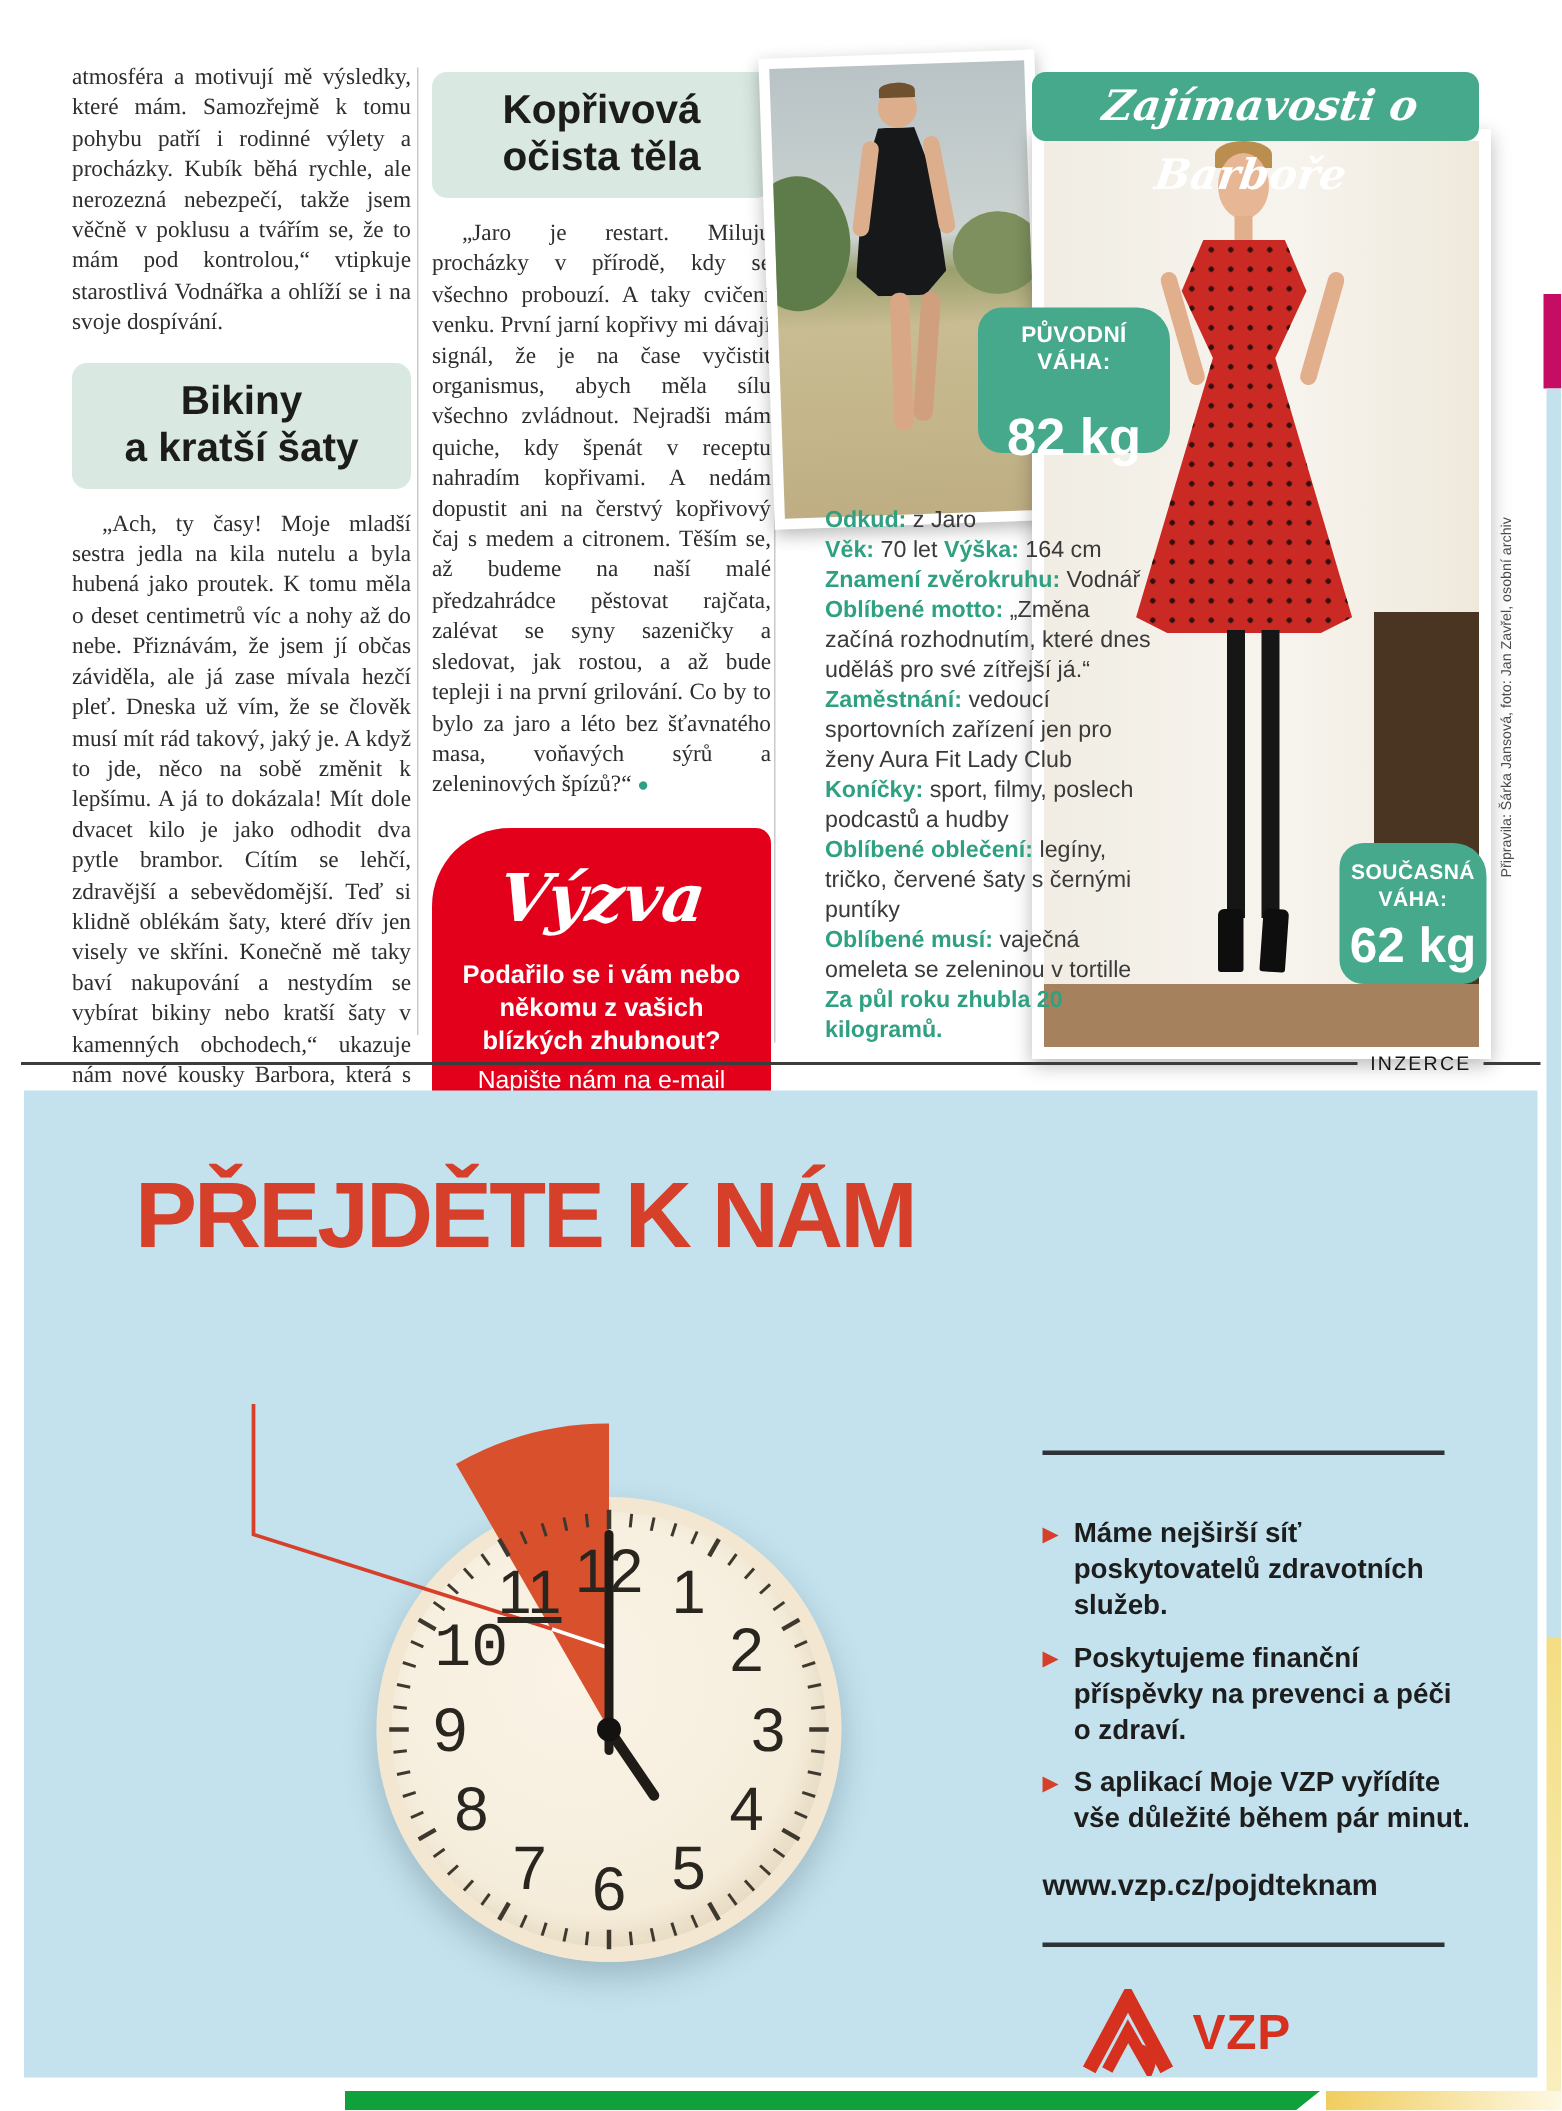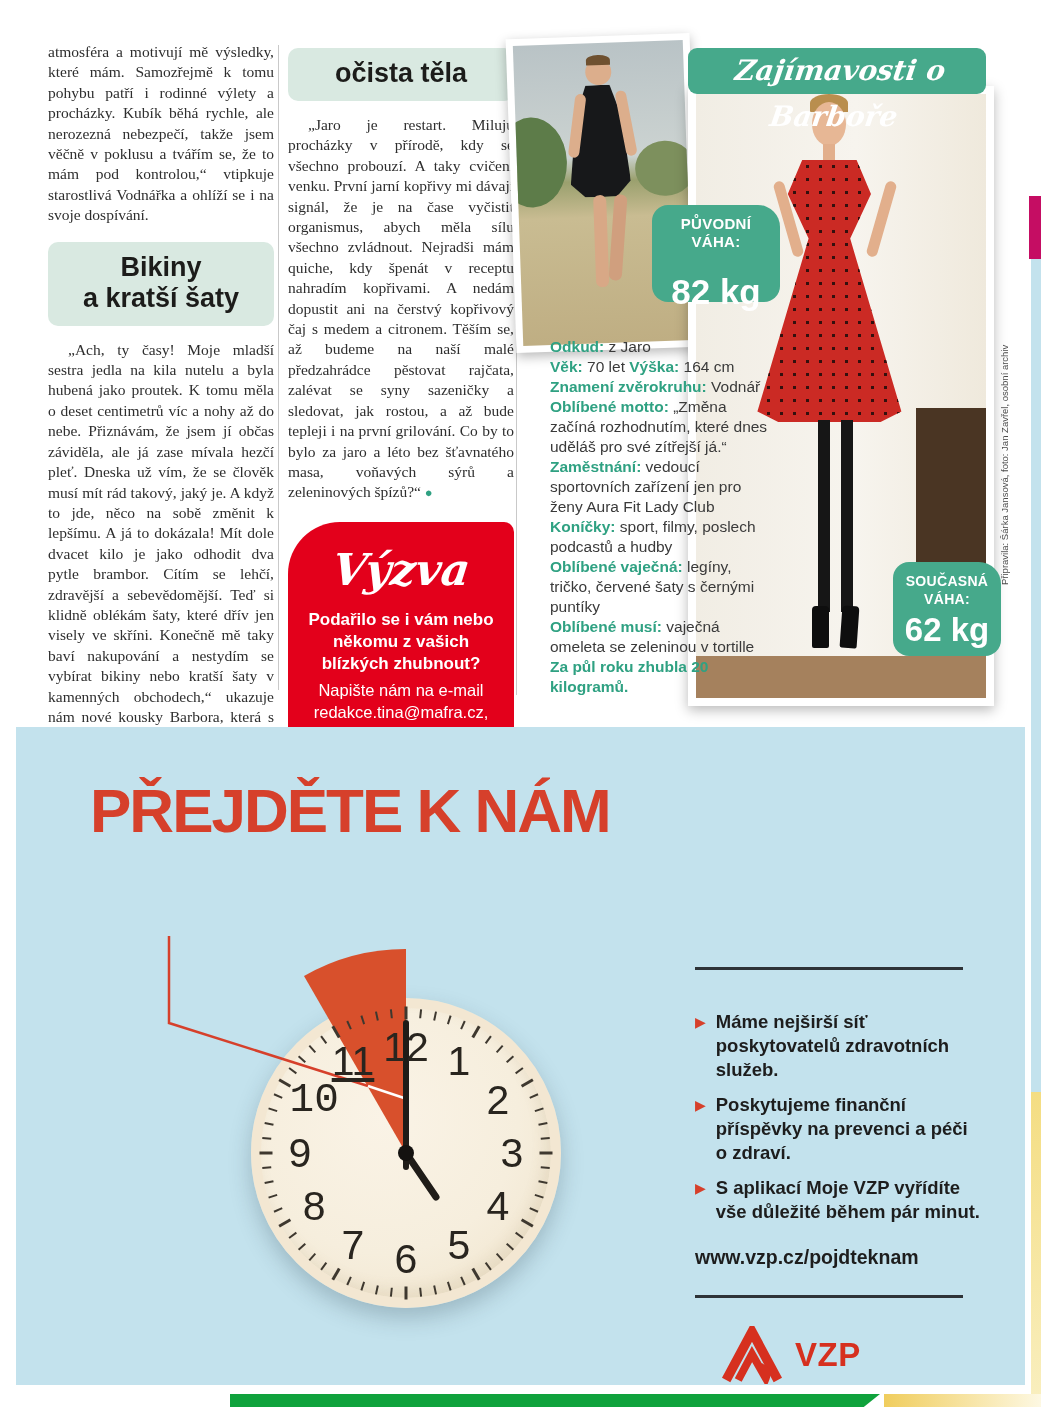--- a/index.html
+++ b/index.html
@@ -100,20 +100,21 @@
     <p class="serif">atmosféra a motivují mě výsledky, které mám. Samozřejmě k tomu pohybu patří i rodinné výlety a procházky. Kubík běhá rychle, ale nerozezná nebezpečí, takže jsem věčně v poklusu a tvářím se, že to mám pod kontrolou,“ vtipkuje starostlivá Vodnářka a ohlíží se i na svoje dospívání.</p>
     <div class="heading-box">
       <div class="hl">Bikiny</div>
       <div class="hl">a kratší šaty</div>
     </div>
     <p class="serif indent">„Ach, ty časy! Moje mladší sestra jedla na kila nutelu a byla hubená jako proutek. K tomu měla o deset centimetrů víc a nohy až do nebe. Přiznávám, že jsem jí občas záviděla, ale já zase mívala hezčí pleť. Dneska už vím, že se člověk musí mít rád takový, jaký je. A když to jde, něco na sobě změnit k lepšímu. A já to dokázala! Mít dole dvacet kilo je jako odhodit dva pytle brambor. Cítím se lehčí, zdravější a sebevědomější. Teď si klidně oblékám šaty, které dřív jen visely ve skříni. Konečně mě taky baví nakupování a nestydím se vybírat bikiny nebo kratší šaty v kamenných obchodech,“ ukazuje nám nové kousky Barbora, která s radostí přivítala nadcházející jaro.</p>
   </div>
 
   <div class="col" style="left:288px;top:42px;width:226px;">
     <div class="heading-box" style="margin-top:6px;">
+      <div class="hl">Kopřivová</div>
       <div class="hl">očista těla</div>
     </div>
     <p class="serif indent"><span>„Jaro je restart. Miluju procházky v přírodě, kdy se všechno probouzí. A taky cvičení venku. První jarní kopřivy mi dávají signál, že je na čase vyčistit organismus, abych měla sílu všechno zvládnout. Nejradši mám quiche, kdy špenát v receptu nahradím kopřivami. A nedám dopustit ani na čerstvý kopřivový čaj s medem a citronem. Těším se, až budeme na naší malé předzahrádce pěstovat rajčata, zalévat se syny sazeničky a sledovat, jak rostou, a až bude tepleji i na první grilování. Co by to bylo za jaro a léto bez šťavnatého masa, voňavých sýrů a zeleninových špízů?“ </span><span class="enddot">●</span></p>
     <div class="vyzva">
       <div class="script">Výzva</div>
       <div class="b">Podařilo se i vám nebo někomu z vašich blízkých zhubnout?</div>
       <div class="r">Napište nám na e-mail redakce.tina@mafra.cz, rádi váš příběh zveřejníme.</div>
     </div>
   </div>
 
@@ -150,44 +151,49 @@
       <div class="fig" style="left:40%;top:512px;width:17px;height:42px;background:#0e0e0e;border-radius:4px 4px 2px 2px;"></div>
       <div class="fig" style="left:50%;top:512px;width:17px;height:42px;background:#0e0e0e;border-radius:4px 4px 2px 2px;transform:rotate(4deg);"></div>
     </div>
   </div>
 
   <div class="weightbox" style="left:652px;top:205px;width:128px;height:87px;">
     <div class="wl">PŮVODNÍ</div>
     <div class="wl">VÁHA:</div>
     <div class="wv">82 kg</div>
   </div>
-  <div class="weightbox" style="left:893px;top:562px;width:108px;height:84px;">
+  <div class="weightbox" style="left:893px;top:562px;width:98px;height:84px;">
     <div class="wl" style="font-size:14px;">SOUČASNÁ</div>
     <div class="wl" style="font-size:14px;">VÁHA:</div>
     <div class="wv" style="font-size:33px;margin-top:3px;">62 kg</div>
   </div>
 
   <div class="facts">
       <div class="fact"><span class="label">Odkud:</span><span class="value"> z Jaro</span></div>
       <div class="fact"><span class="label">Věk:</span><span class="value"> 70 let </span><span class="label">Výška:</span><span class="value"> 164 cm</span></div>
       <div class="fact"><span class="label">Znamení zvěrokruhu:</span><span class="value"> Vodnář</span></div>
       <div class="fact"><span class="label">Oblíbené motto:</span><span class="value"> „Změna začíná rozhodnutím, které dnes uděláš pro své zítřejší já.“</span></div>
       <div class="fact"><span class="label">Zaměstnání:</span><span class="value"> vedoucí sportovních zařízení jen pro ženy Aura Fit Lady Club</span></div>
       <div class="fact"><span class="label">Koníčky:</span><span class="value"> sport, filmy, poslech podcastů a hudby</span></div>
-      <div class="fact"><span class="label">Oblíbené vaječná:</span><span class="value"> legíny, tričko, červené šaty s černými puntíky</span></div>
+      <div class="fact"><span class="label">Oblíbené oblečení:</span><span class="value"> legíny, tričko, červené šaty s černými puntíky</span></div>
       <div class="fact"><span class="label">Oblíbené musí:</span><span class="value"> vaječná omeleta se zeleninou v tortille</span></div>
       <div class="fact"><span class="label">Za půl roku zhubla 20 kilogramů.</span></div>
     </div>
 
   <div class="credit">Připravila: Šárka Jansová, foto: Jan Zavřel, osobní archiv</div>
 
   <div class="edge" style="left:1029px;top:196px;width:12px;height:63px;background:#c50d63;"></div>
   <div class="edge" style="left:1031px;top:259px;width:10px;height:833px;background:#c3e2ed;"></div>
   <div class="edge" style="left:1031px;top:1092px;width:10px;height:315px;background:linear-gradient(#f4dd82,#f9efc0);"></div>
 
+  <div class="inzerce">
+    <div class="ln l1"></div>
+    <div class="lab">INZERCE</div>
+    <div class="ln l2"></div>
+  </div>
 
   <div class="ad">
     <h1>PŘEJDĚTE K NÁM</h1>
 
     <div class="clockface"></div>
 
     <svg class="adsvg" width="1009" height="658" viewBox="0 0 1009 658">
       <path d="M390,426 L288,249 A204,204 0 0 1 390,222 Z" fill="#d8502c"></path>
       <polyline points="153,209 153,296 352,359" fill="none" stroke="#d6402b" stroke-width="2.5"></polyline>
       <line x1="352" y1="359" x2="388" y2="371" stroke="#ffffff" stroke-width="2.5"></line>

